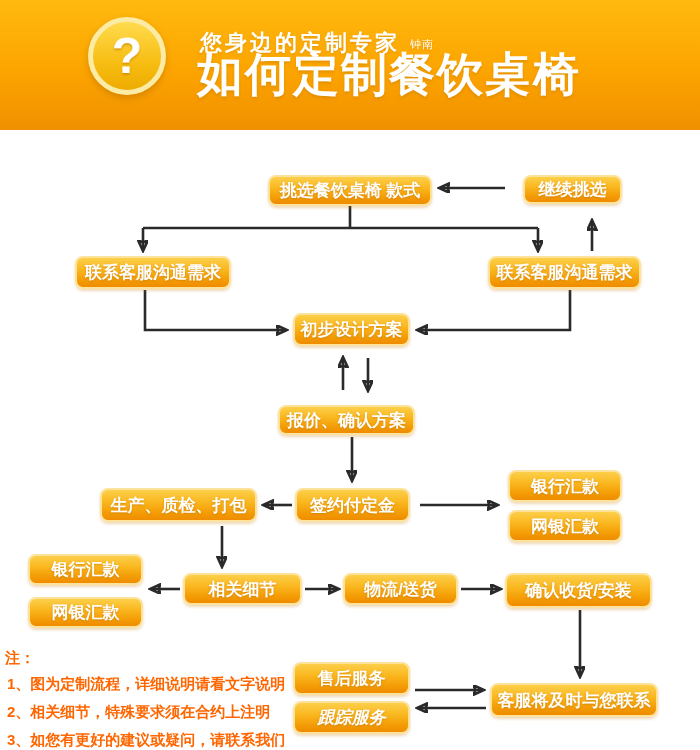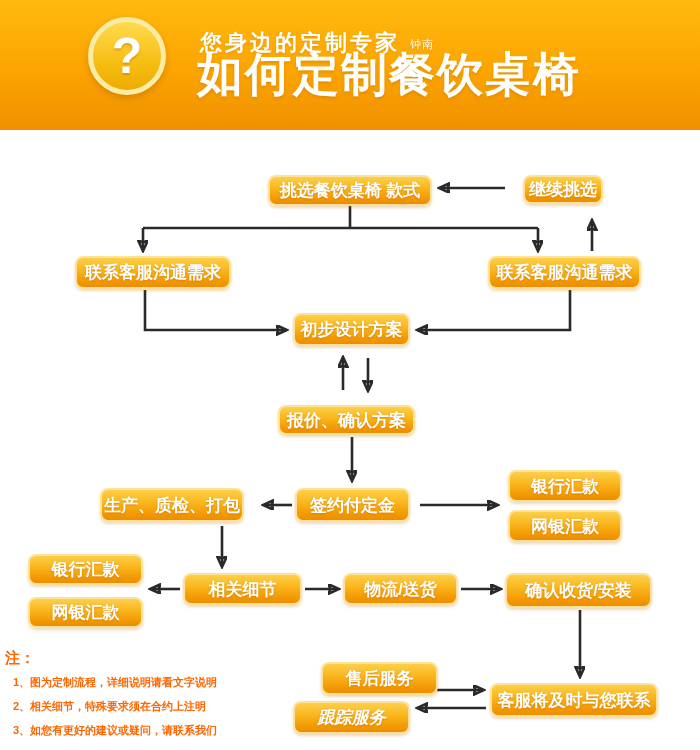--- a/index.html
+++ b/index.html
@@ -38,21 +38,21 @@
     box-shadow:0 2px 3px rgba(200,120,0,.28);
     color:#ffffff;font-weight:bold;font-size:17px;white-space:nowrap;
     text-shadow:0 1px 2px rgba(190,110,0,.55);
   }
   
   .arrows{position:absolute;left:0;top:0;width:700px;height:750px;pointer-events:none;}
   .arrows path{stroke:#2a2a2a;stroke-width:2.6;fill:none;}
   
   .notes{position:absolute;left:5px;top:649px;color:#ff6600;}
   .notes .note-heading{font-size:15px;font-weight:bold;margin:0 0 7px 0;}
-  .notes .note-line{font-size:11px;font-weight:bold;margin:0 0 9px 8px;white-space:nowrap;}
+  .notes .note-line{font-size:15px;font-weight:bold;margin:0 0 9px 2px;white-space:nowrap;}
 </style>
 </head>
 <body>
 
 <div class="stage">
 
   <div class="header">
     <div class="q-badge">?</div>
     <div class="tagline">
       <span>您身边的定制专家</span><small>钟南</small>
@@ -82,35 +82,35 @@
     <path d="M222,526 L222,566" marker-end="url(#ah)"></path>
     <path d="M180,589 L151,589" marker-end="url(#ah)"></path>
     <path d="M305,589 L338,589" marker-end="url(#ah)"></path>
     <path d="M461,589 L500,589" marker-end="url(#ah)"></path>
     <path d="M580,610 L580,676" marker-end="url(#ah)"></path>
     <path d="M415,690 L483,690" marker-end="url(#ah)"></path>
     <path d="M486,708 L418,708" marker-end="url(#ah)"></path>
   </svg>
 
   <div class="node" style="left:268px;top:175px;width:164px;height:31px;">挑选餐饮桌椅 款式</div>
-  <div class="node" style="left:523px;top:175px;width:80px;height:29px;">继续挑选</div>
+  <div class="node" style="left:523px;top:175px;width:99px;height:29px;">继续挑选</div>
   <div class="node" style="left:75px;top:256px;width:156px;height:33px;">联系客服沟通需求</div>
   <div class="node" style="left:488px;top:256px;width:153px;height:33px;">联系客服沟通需求</div>
   <div class="node" style="left:293px;top:313px;width:117px;height:33px;">初步设计方案</div>
   <div class="node" style="left:278px;top:405px;width:137px;height:30px;">报价、确认方案</div>
-  <div class="node" style="left:100px;top:488px;width:144px;height:34px;text-align:center;">生产、质检、打包</div>
+  <div class="node" style="left:100px;top:488px;width:157px;height:34px;text-align:center;">生产、质检、打包</div>
   <div class="node" style="left:295px;top:488px;width:115px;height:34px;">签约付定金</div>
   <div class="node" style="left:508px;top:470px;width:114px;height:32px;">银行汇款</div>
   <div class="node" style="left:508px;top:510px;width:114px;height:32px;">网银汇款</div>
   <div class="node" style="left:28px;top:554px;width:115px;height:31px;">银行汇款</div>
   <div class="node" style="left:28px;top:597px;width:115px;height:31px;">网银汇款</div>
   <div class="node" style="left:183px;top:573px;width:119px;height:32px;">相关细节</div>
   <div class="node" style="left:343px;top:573px;width:115px;height:32px;">物流/送货</div>
   <div class="node" style="left:505px;top:573px;width:147px;height:35px;">确认收货/安装</div>
-  <div class="node" style="left:293px;top:662px;width:117px;height:33px;margin-left:28px;">售后服务</div>
+  <div class="node" style="left:293px;top:662px;width:117px;height:33px;">售后服务</div>
   <div class="node" style="left:293px;top:701px;width:117px;height:33px;font-style:italic;">跟踪服务</div>
   <div class="node" style="left:490px;top:683px;width:168px;height:34px;">客服将及时与您联系</div>
 
   <div class="notes">
     <div class="note-heading">注：</div>
     <div class="note-line">1、图为定制流程，详细说明请看文字说明</div>
     <div class="note-line">2、相关细节，特殊要求须在合约上注明</div>
     <div class="note-line">3、如您有更好的建议或疑问，请联系我们</div>
   </div>
 

